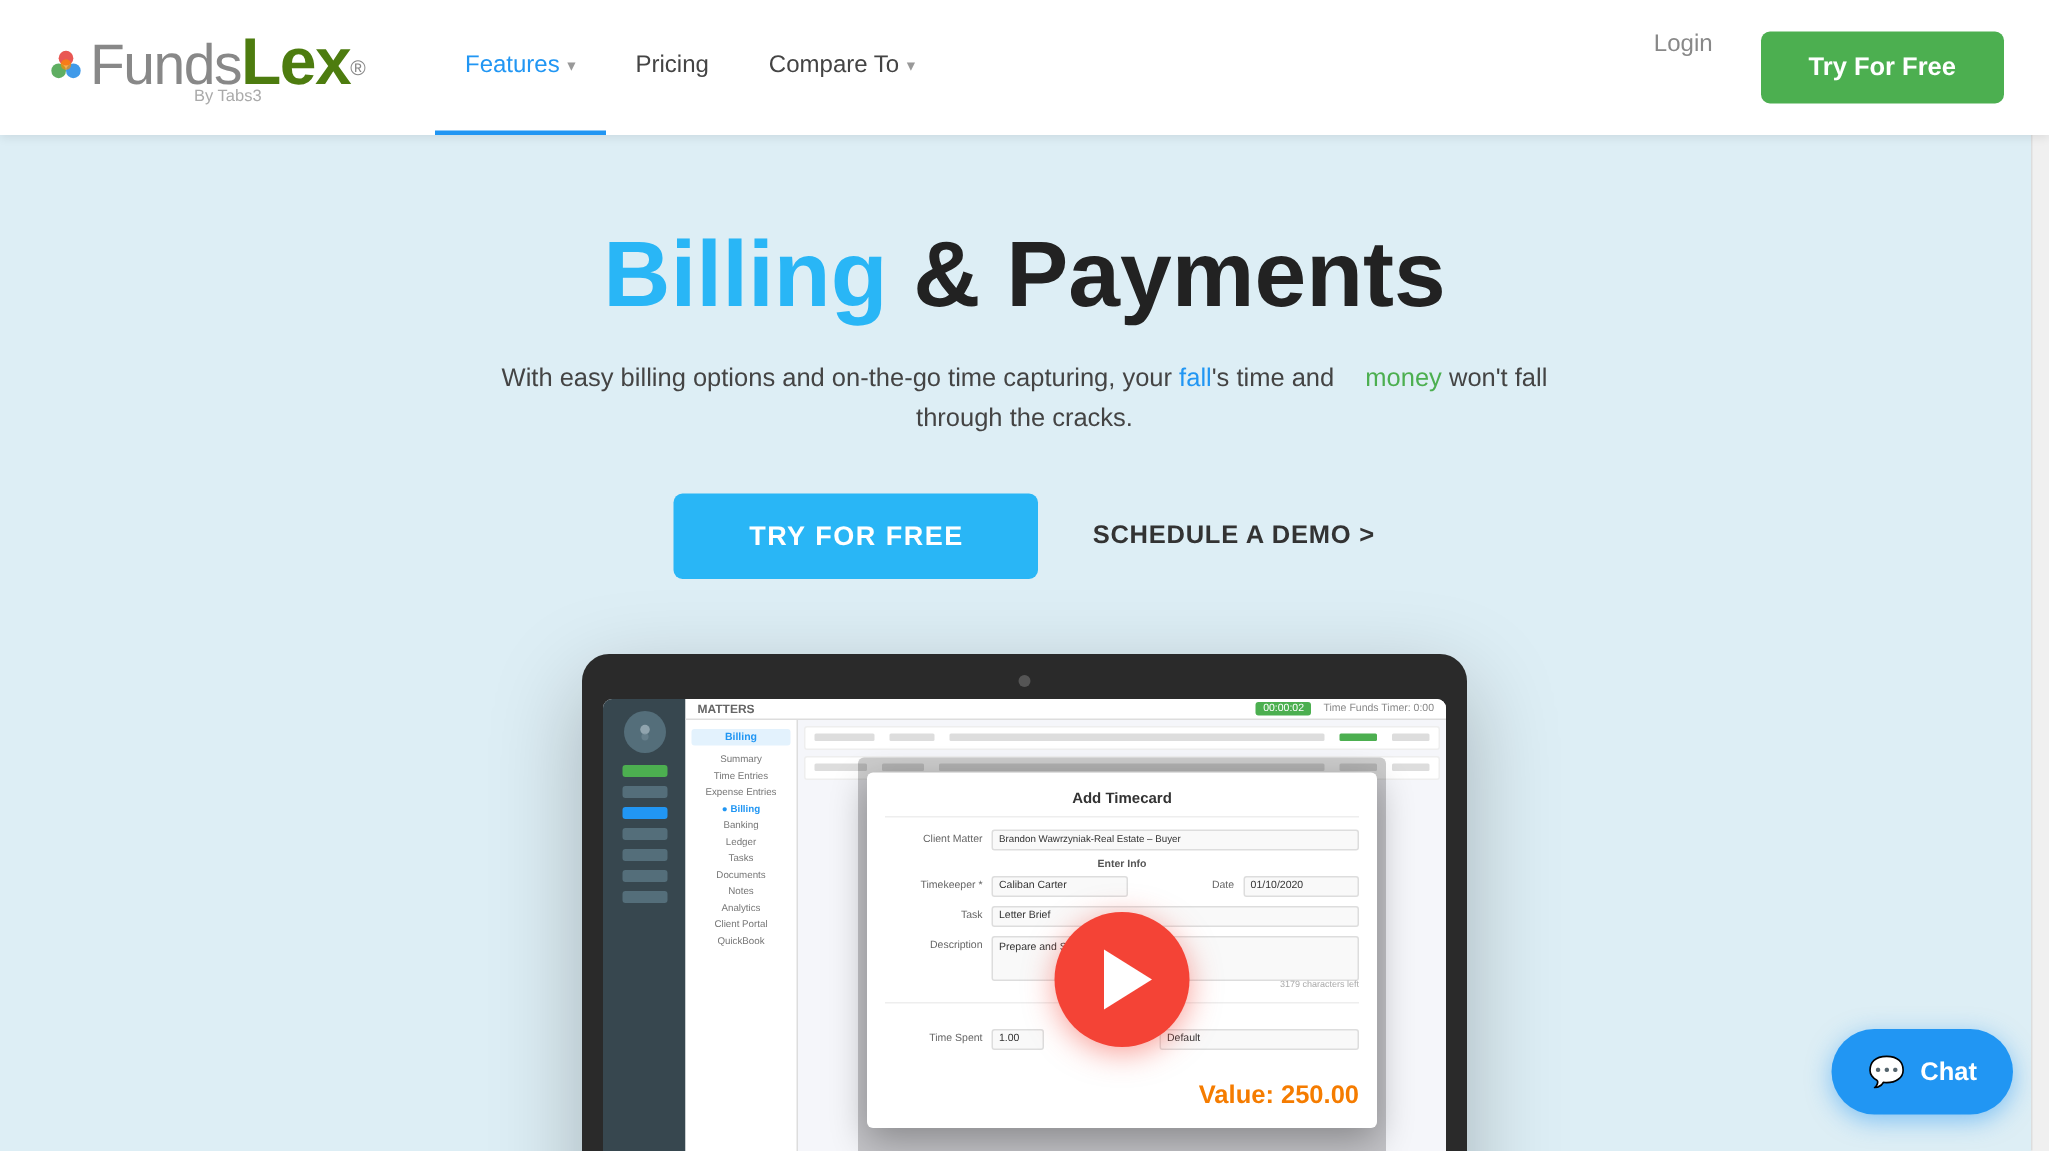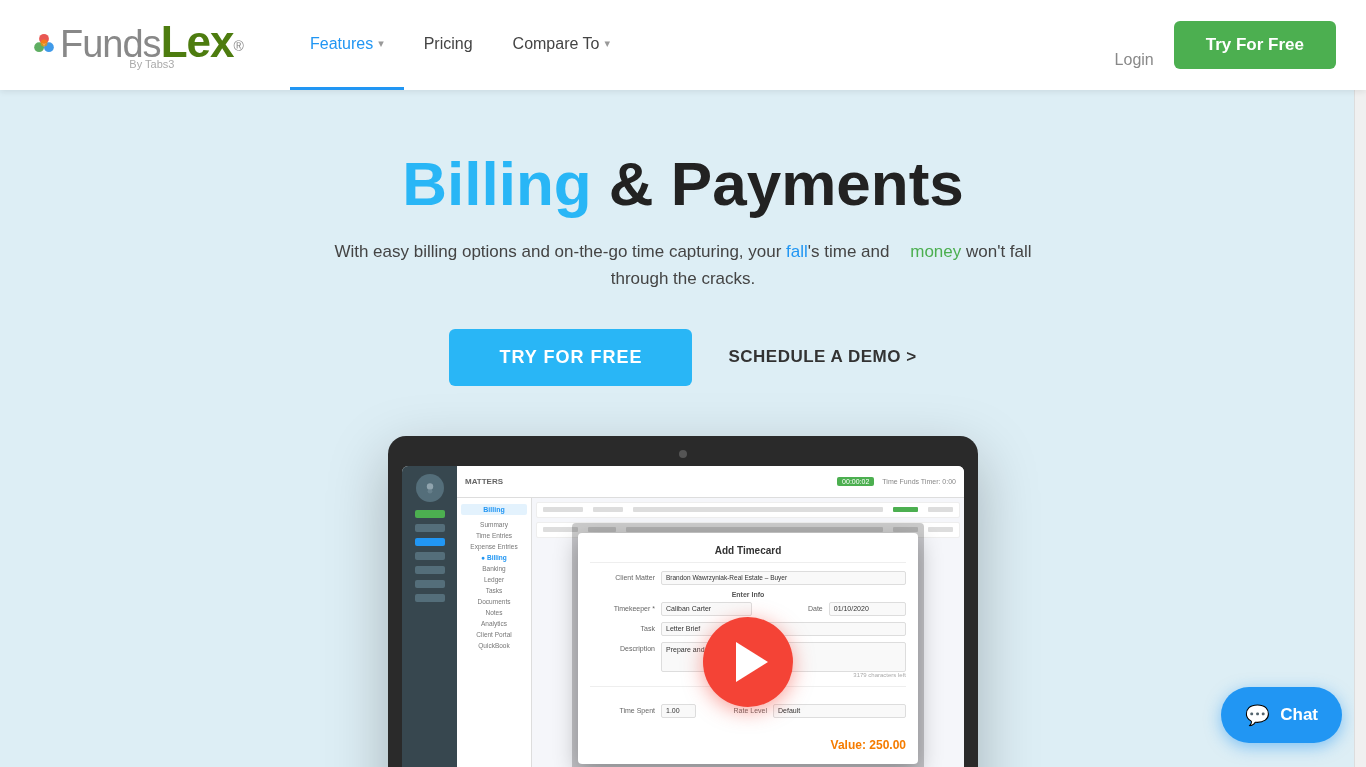--- a/index.html
+++ b/index.html
@@ -69,22 +69,22 @@
       align-items: center;
       gap: 5px;
       height: 90px;
       border-bottom: 3px solid transparent;
     }
     .nav-item.active { border-bottom: 3px solid #2196F3; color: #2196F3; }
     .nav-item .chevron { font-size: 11px; color: #999; }
 
     .nav-right {
       display: flex;
-      align-items: flex-end;
-      gap: 20px;
+      align-items: flex-start;
+      gap: 32px;
     }
     .login-btn {
       font-size: 16px;
       color: #888;
       cursor: pointer;
       background: none;
       border: none;
     }
     .try-btn {
       background: #4CAF50;
@@ -204,21 +204,21 @@
     }
     .screen-sidebar-icon {
       width: 30px;
       height: 8px;
       background: #546e7a;
       border-radius: 2px;
       margin-bottom: 6px;
     }
     .screen-topbar {
       background: #fff;
-      height: 32px;
+      height: 14px;
       display: flex;
       align-items: center;
       padding: 0 8px;
       border-bottom: 1px solid #ddd;
       font-size: 8px;
       color: #666;
       gap: 8px;
       justify-content: flex-end;
     }
 
@@ -269,21 +269,21 @@
       background: #f9f9f9;
       border: 1px solid #ddd;
       border-radius: 2px;
       padding: 0 4px;
       font-size: 7px;
       color: #333;
       display: flex;
       align-items: center;
     }
     .modal-value-text {
-      font-size: 12px;
+      font-size: 17px;
       color: #f57c00;
       font-weight: 700;
       text-align: right;
       margin-top: 20px;
     }
     .modal-section {
       font-size: 7px;
       color: #555;
       font-weight: 700;
       margin: 8px 0 4px;

